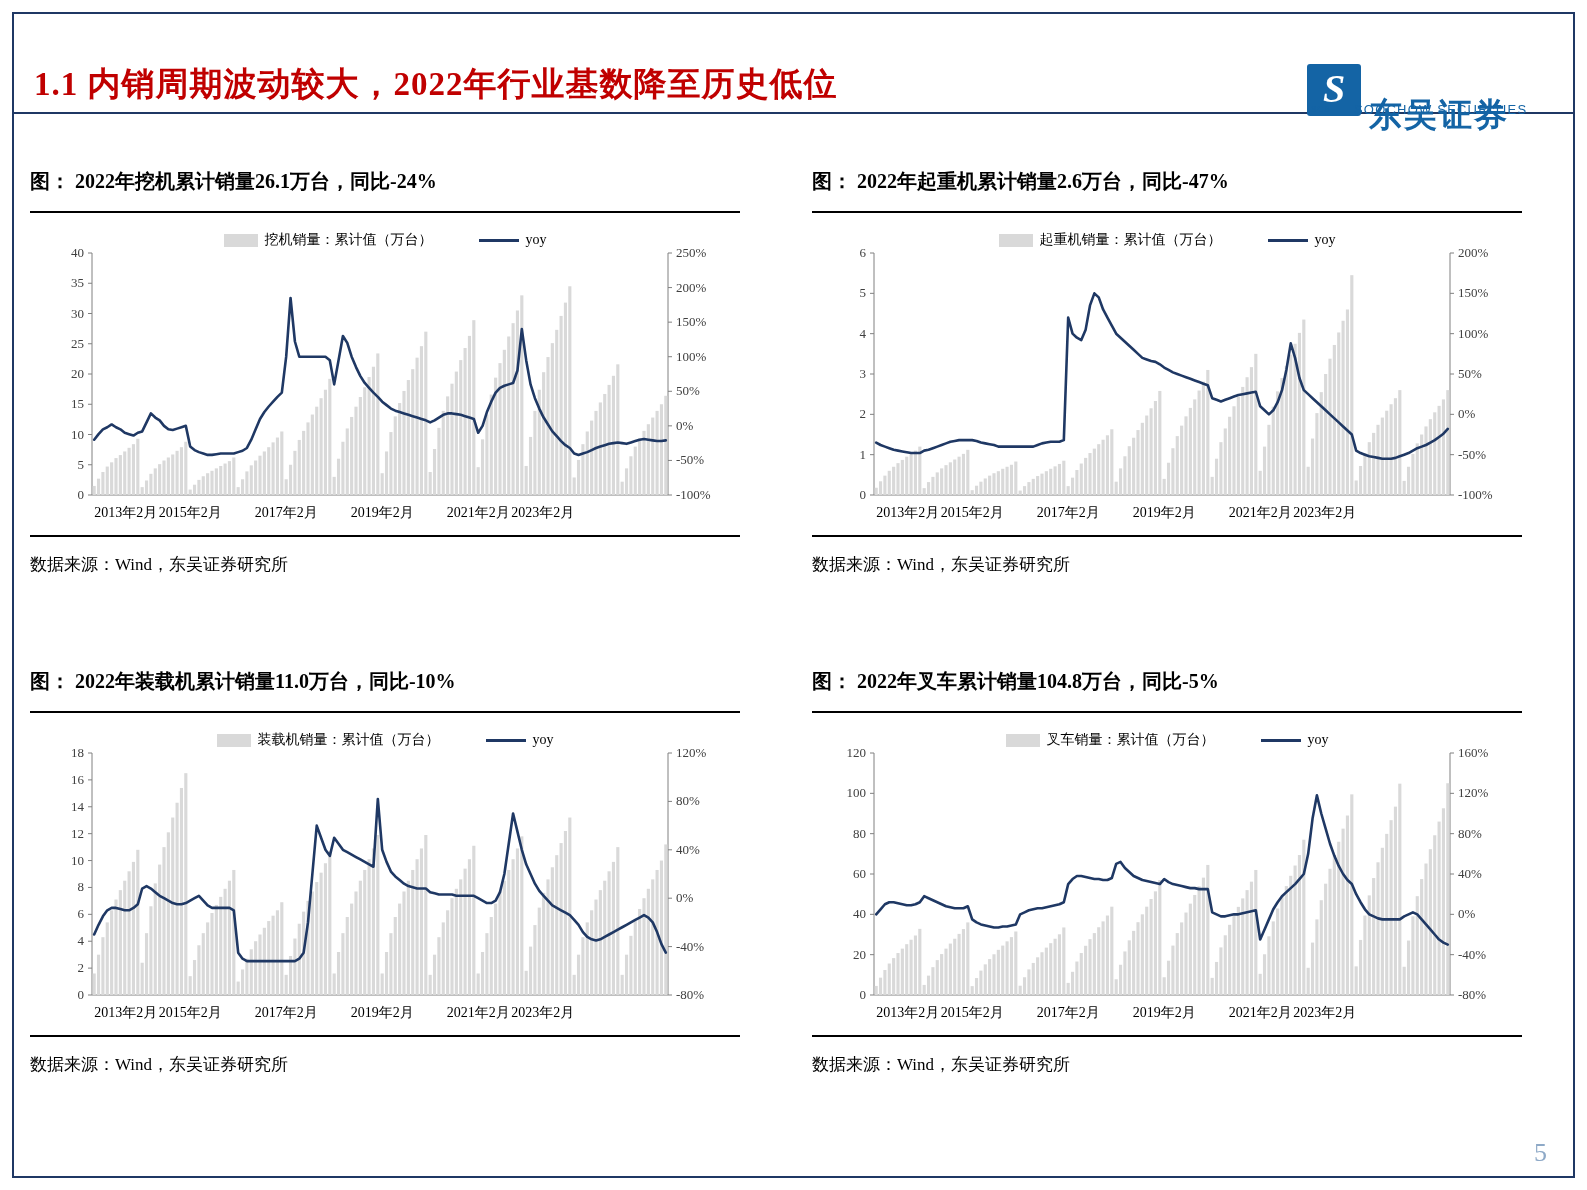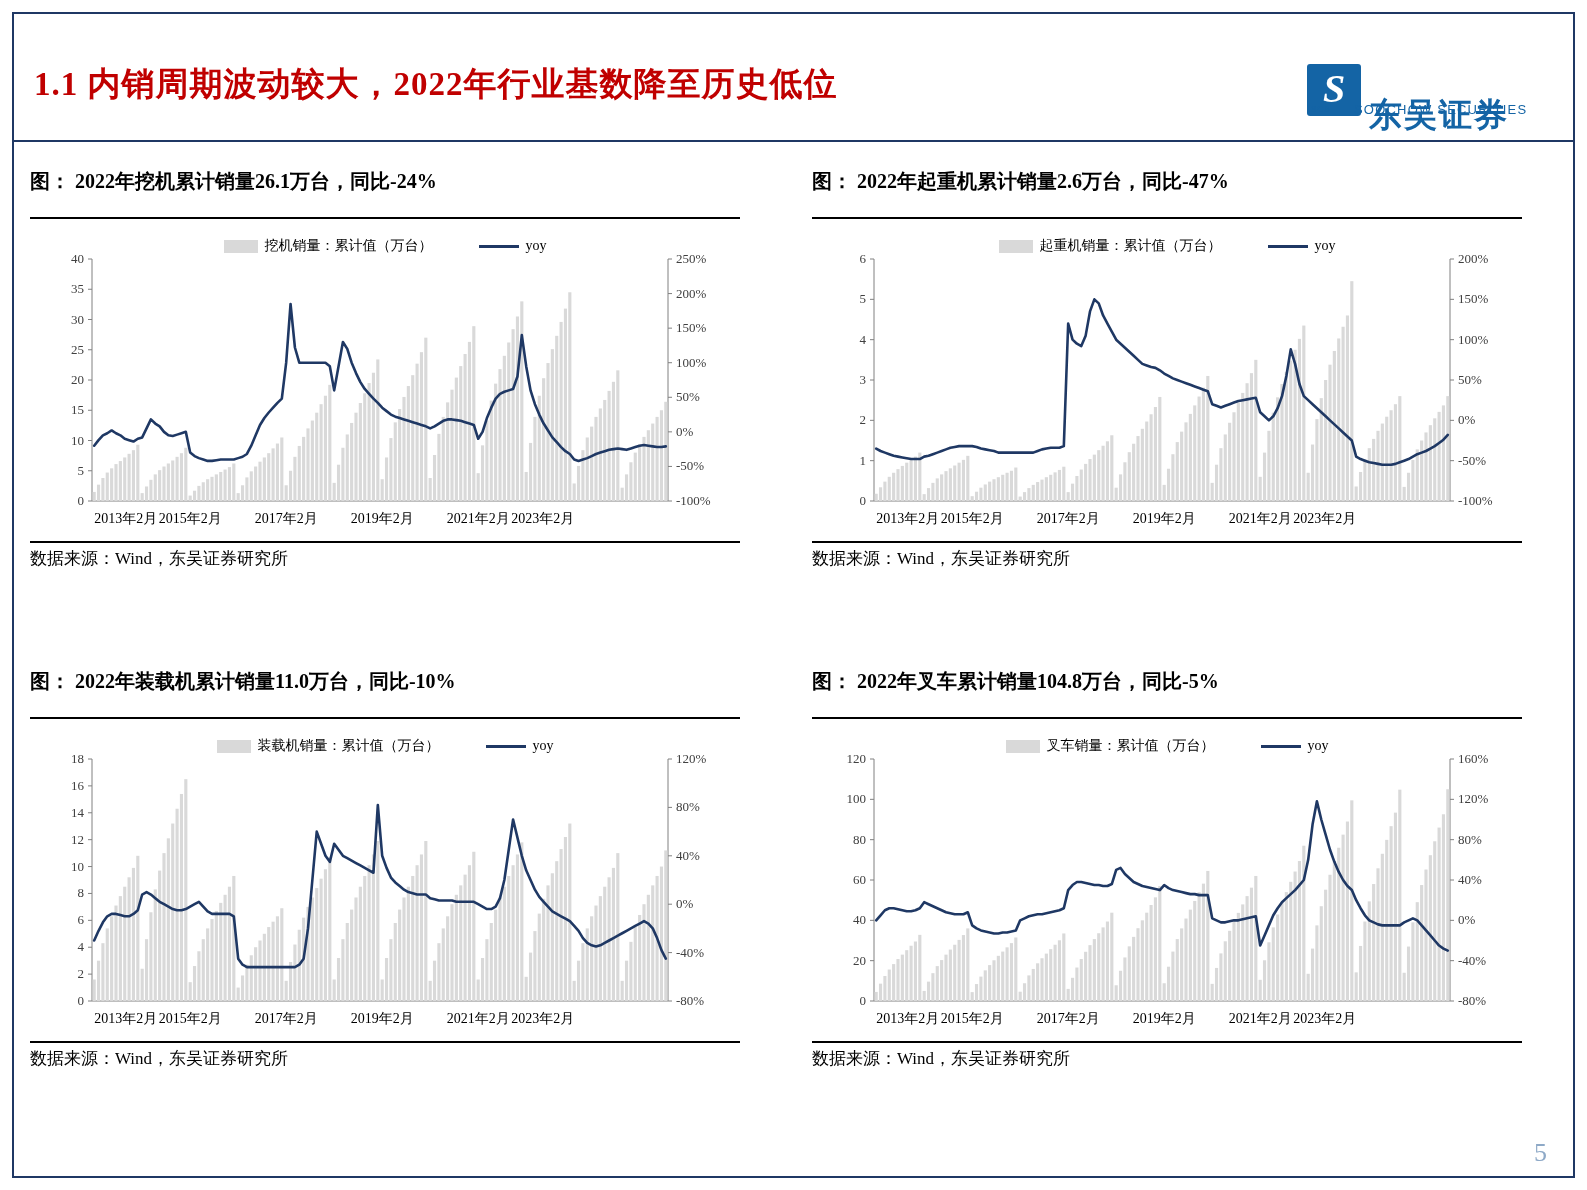--- a/index.html
+++ b/index.html
@@ -9,21 +9,21 @@
     font-family:"Liberation Serif", serif;
     position:relative;
     overflow:hidden;
   }
   .page-frame{
     position:absolute;left:12px;top:12px;width:1563px;height:1166px;
     border:2px solid #1f3864;
     box-sizing:border-box;
   }
   .header{
-    position:absolute;left:14px;top:14px;width:1559px;height:128px;
+    position:absolute;left:14px;top:14px;width:1559px;height:100px;
     border-bottom:2px solid #1f3864;
     box-sizing:border-box;
   }
   .slide-title{
     position:absolute;left:20px;top:48px;
     font-family:"Liberation Serif", serif;
     font-weight:bold;font-size:33px;color:#c00000;
     letter-spacing:1px;
     white-space:nowrap;
   }
@@ -51,28 +51,28 @@
   .logo-en{
     position:absolute;left:47px;top:40px;
     font-size:13px;color:#1464a5;letter-spacing:1.2px;
     font-family:"Liberation Sans",sans-serif;white-space:nowrap;
   }
 
   .panel{position:absolute;}
   .panel-title{
     font-family:"Liberation Serif",serif;
     font-weight:bold;font-size:20px;color:#000;
-    padding-bottom:22px;border-bottom:2px solid #000;
+    padding-bottom:16px;border-bottom:2px solid #000;
     white-space:nowrap;
   }
   .chart-box{position:relative;margin-top:18px;}
   .source{
     font-family:"Liberation Serif",serif;
     font-size:17px;color:#000;
-    border-top:2px solid #000;padding-top:4px;margin-top:4px;
+    border-top:2px solid #000;padding-top:16px;margin-top:4px;
     white-space:nowrap;
   }
   .legend{
     position:absolute;top:0;left:0;width:100%;
     display:flex;justify-content:center;align-items:center;gap:46px;
     font-size:14px;font-family:"Liberation Serif",serif;
   }
   .legend .item{display:flex;align-items:center;gap:7px;white-space:nowrap;}
   .sw-bar{width:34px;height:13px;background:#d9d9d9;display:inline-block;}
   .sw-line{width:40px;height:3px;background:#1f3864;display:inline-block;}

